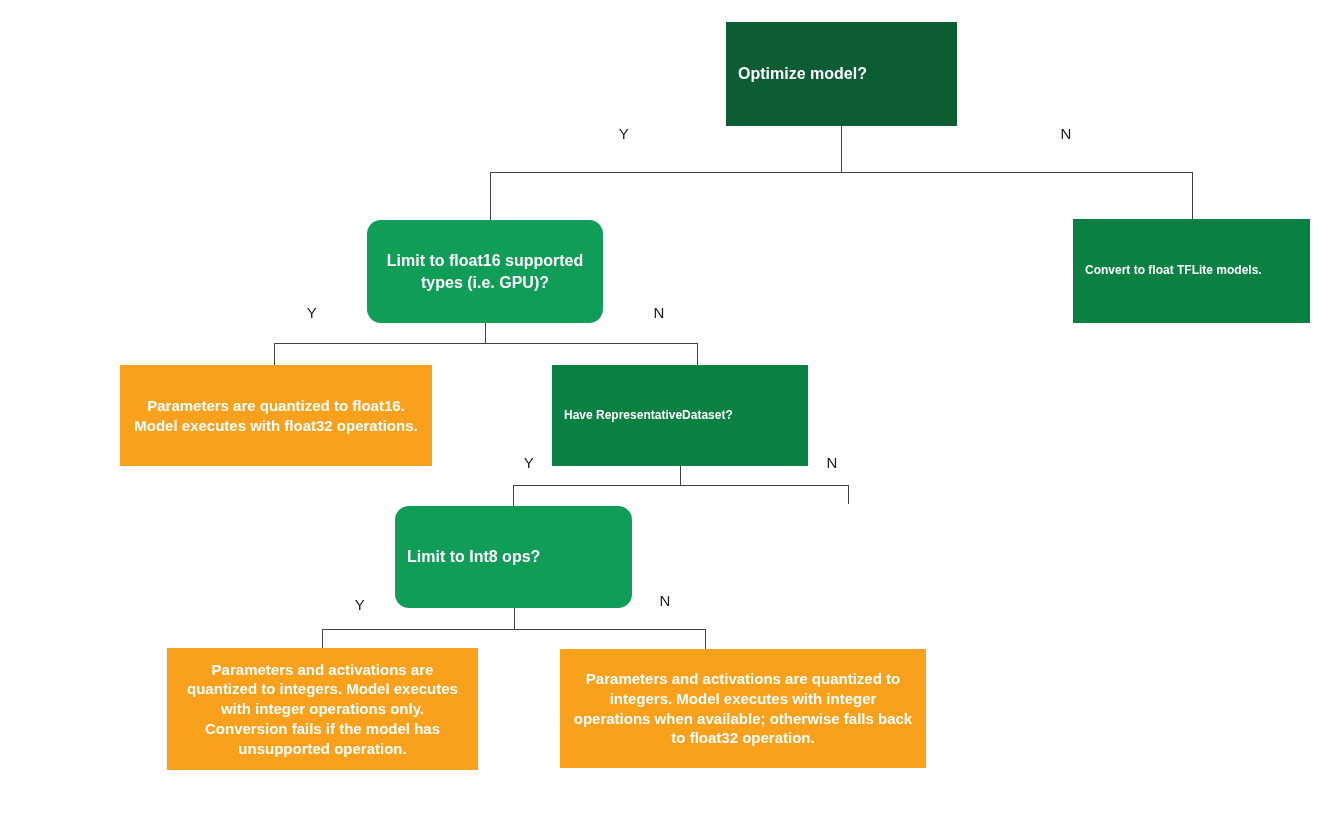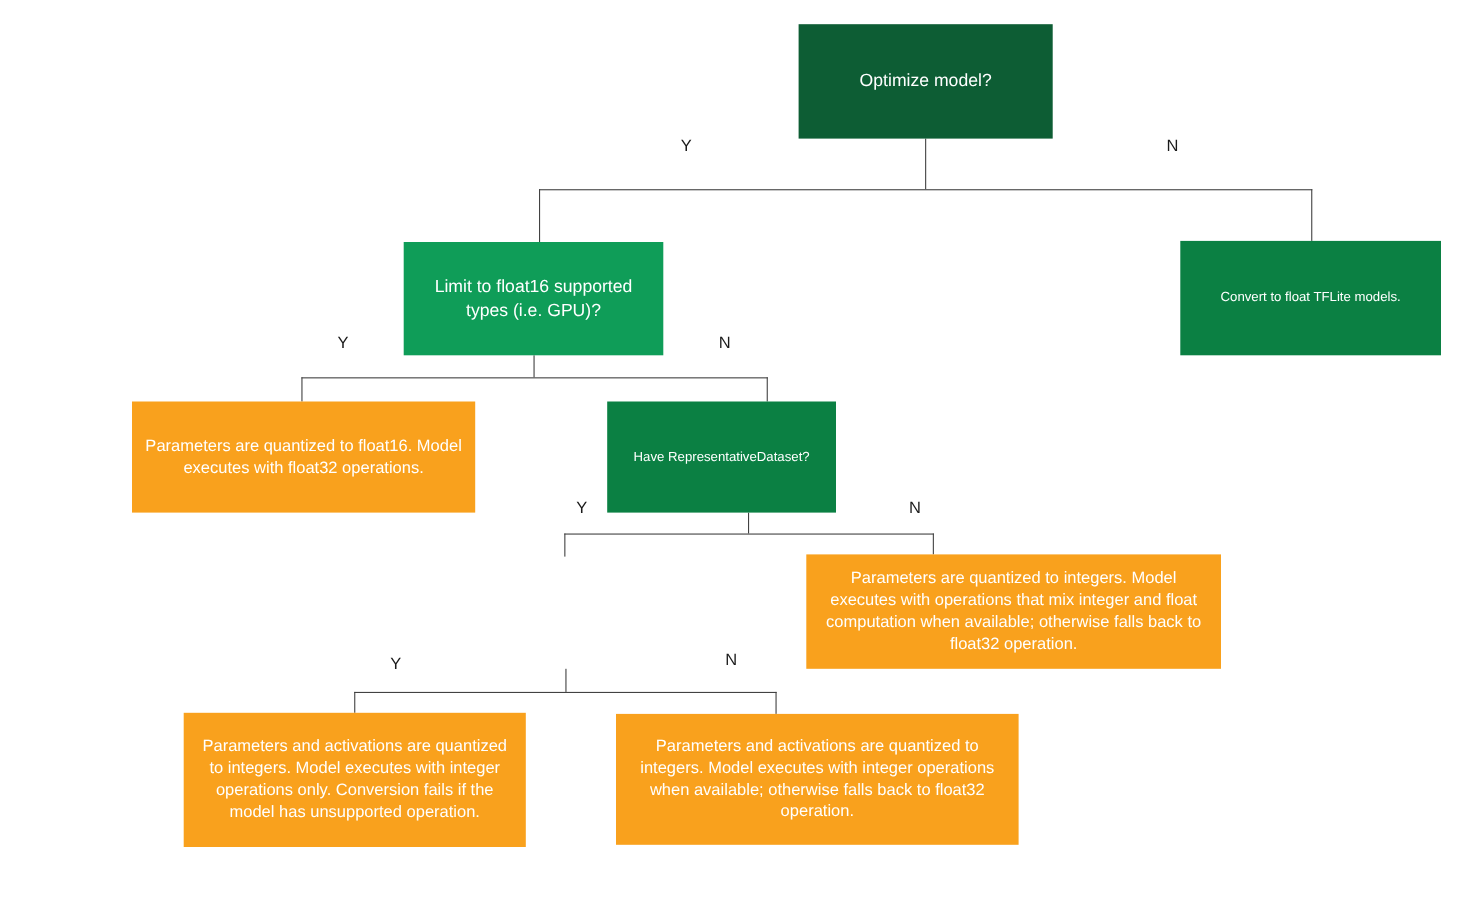--- a/index.html
+++ b/index.html
@@ -13,27 +13,27 @@
     --branch-label-text:#1a1a1a;
   }
   *{margin:0;padding:0;box-sizing:border-box;}
   html,body{background:var(--background);}
   body{
     width:1344px;height:816px;position:relative;overflow:hidden;
     font-family:"Liberation Sans","DejaVu Sans",sans-serif;
   }
   .canvas{position:absolute;inset:0;}
   .node{
-    position:absolute;display:flex;align-items:center;justify-content:center;
-    text-align:center;color:var(--box-text);font-weight:normal;
+    position:absolute;display:flex;align-items:center;justify-content:flex-start;
+    text-align:center;color:var(--box-text);font-weight:bold;
     padding:8px 12px;line-height:1.32;
   }
   .node.dark{background:var(--dark-green);font-size:16px;}
   .node.mid{background:var(--medium-green);font-size:12px;}
-  .node.bright{background:var(--bright-green);font-size:16px;}
+  .node.bright{background:var(--bright-green);font-size:16px;border-radius:14px;}
   .node.orange{background:var(--orange);font-size:15px;}
   .line{position:absolute;background:var(--line);}
   .line.h{height:1px;}
   .line.v{width:1px;}
   .branch{
     position:absolute;color:var(--branch-label-text);font-size:15px;
     transform:translate(-50%,-50%);letter-spacing:.3px;
   }
 </style>
 </head>
@@ -79,28 +79,28 @@
   </div>
 
   <div class="node mid" style="left:1073px;top:219px;width:237px;height:104px">
     <span>Convert to float TFLite models.</span>
   </div>
 
   <div class="node orange" style="left:120px;top:365px;width:312px;height:101px">
     <span>Parameters are quantized to float16. Model executes with float32 operations.</span>
   </div>
 
-  <div class="node mid" style="left:552px;top:365px;width:208px;height:101px">
+  <div class="node mid" style="left:552px;top:365px;width:256px;height:101px">
     <span>Have RepresentativeDataset?</span>
   </div>
 
+  <div class="node bright" style="left:395px;top:506px;width:237px;height:102px">
+    <span>Limit to Int8 ops?</span>
+  </div>
 
-  <div class="node orange" style="left:733px;top:504px;width:377px;height:104px">
-    <span>Parameters are quantized to integers. Model executes with operations that mix integer and float computation when available; otherwise falls back to float32 operation.</span>
-  </div>
 
   <div class="node orange" style="left:167px;top:648px;width:311px;height:122px">
     <span>Parameters and activations are quantized to integers. Model executes with integer operations only. Conversion fails if the model has unsupported operation.</span>
   </div>
 
   <div class="node orange" style="left:560px;top:649px;width:366px;height:119px">
     <span>Parameters and activations are quantized to integers. Model executes with integer operations when available; otherwise falls back to float32 operation.</span>
   </div>
 
 </div>

